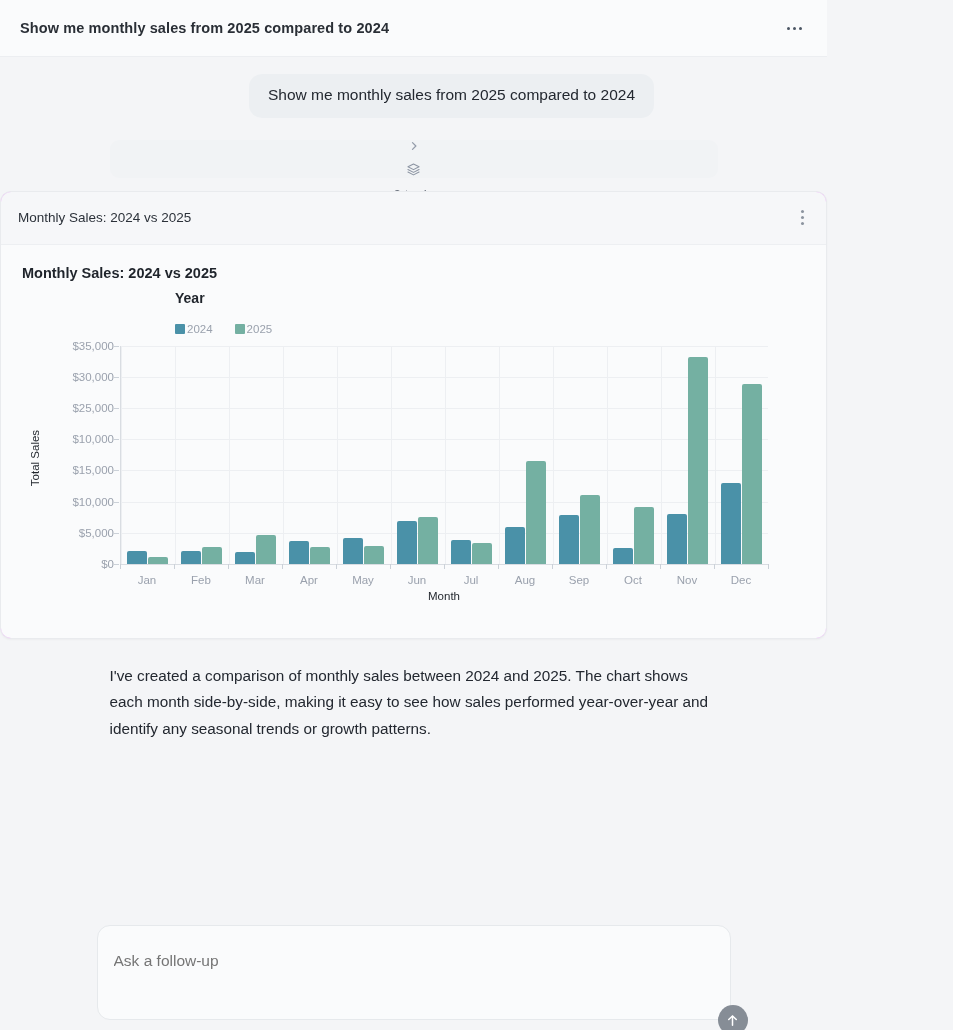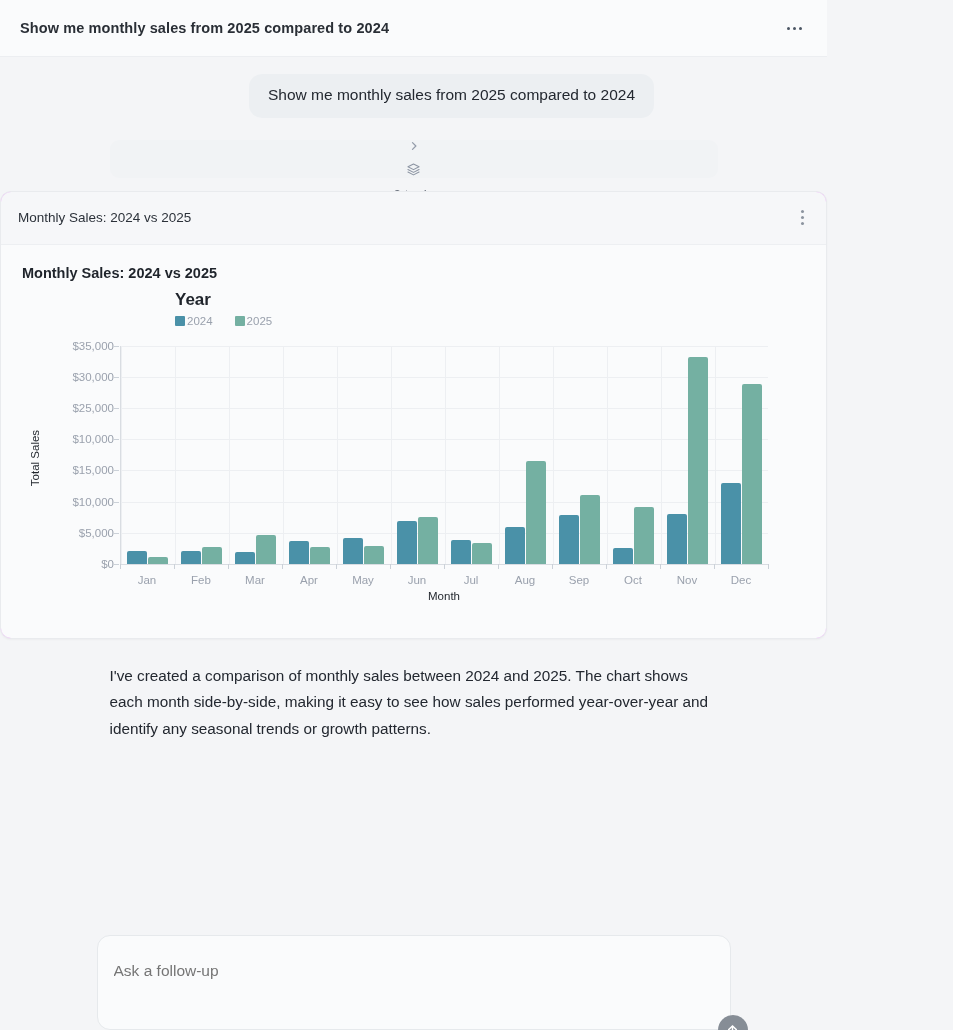--- a/index.html
+++ b/index.html
@@ -78,21 +78,21 @@
   .card-body { padding: 20px 18px 8px 16px; background: #fafbfc; }
   .chart-title {
     font-size: 14.5px; font-weight: 700; color: #1f242b;
     margin: 0 0 0 5px;
   }
 
   
   .chart-area { position: relative; width: 830px; height: 340px; margin-top: 9px; }
 
   .legend { position: absolute; left: 158px; top: 0; }
-  .legend-title { font-size: 17px; font-weight: 700; color: #1f242b; margin-bottom: 5px; }
+  .legend-title { font-size: 14px; font-weight: 700; color: #1f242b; margin-bottom: 17px; }
   .legend-items { display: flex; gap: 22px; align-items: center; }
   .legend-item { display: flex; align-items: center; gap: 2px; }
   .legend-swatch { width: 10px; height: 10px; border-radius: 1px; display: block; }
   .legend-text { font-size: 11.5px; color: #9aa1ad; }
 
   .ylabel {
     position: absolute; left: 18px; top: 168px;
     transform: translate(-50%, -50%) rotate(-90deg);
     font-size: 11.5px; color: #1f242b; white-space: nowrap;
   }
@@ -123,21 +123,21 @@
   }
 
   
   .answer {
     width: 608px; margin: 24px auto 0 auto;
     font-size: 15.3px; line-height: 1.72; color: #232830;
   }
 
   
   .composer-wrap {
-    position: absolute; left: 0; right: 0; bottom: 0;
+    position: absolute; left: 0; right: 0; bottom: 10px;
     display: flex; justify-content: center;
   }
   .composer {
     position: relative;
     width: 634px; height: 95px;
     background: #fafbfc; border: 1px solid #e6e9ec;
     border-radius: 13px;
   }
   .composer-input {
     position: absolute; left: 16px; top: 26px; right: 60px;

